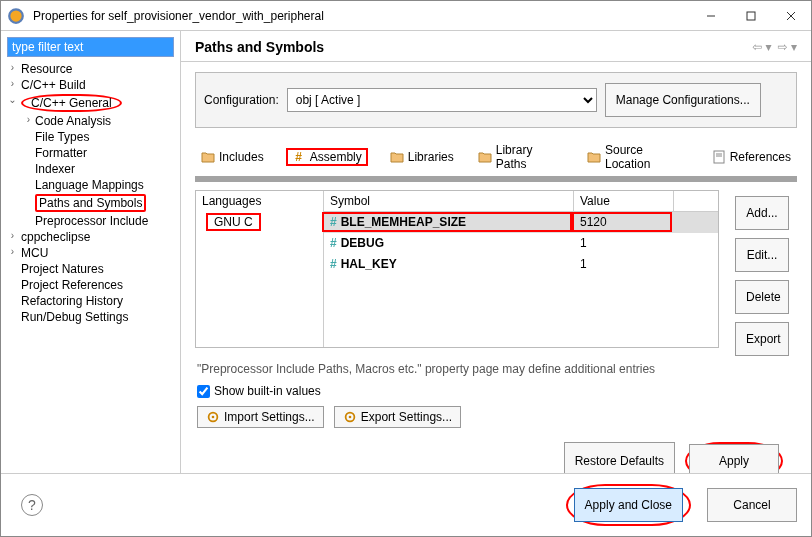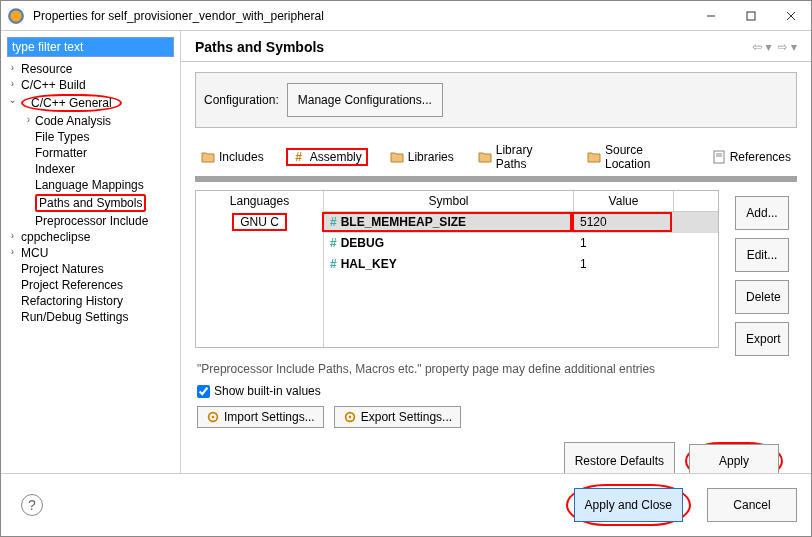--- a/index.html
+++ b/index.html
@@ -34,21 +34,21 @@
 
     .config-box { border: 1px solid #bbb; background: #f4f4f4; padding: 10px 8px; display: flex; align-items: center; gap: 8px; margin-bottom: 12px; }
     .config-box select { height: 24px; border: 1px solid #999; padding: 1px 4px; background: #fff; width: 310px; }
     .btn { border: 1px solid #999; background: #f7f7f7; padding: 9px 10px; cursor: pointer; }
 
     .tabs-row { display: flex; gap: 20px; border-bottom: 6px solid #a3a3a3; padding: 2px 4px 4px 4px; align-items: center; margin-bottom: 8px; }
     .tab { display: inline-flex; align-items: center; gap: 4px; cursor: pointer; padding: 1px 2px; }
     .tab .ticon { width: 14px; height: 14px; display: inline-flex; align-items: center; justify-content: center; color: #cc8400; font-weight: bold; font-size: 12px; }
     .tab-selbox { border: 2px solid red; padding: 0 4px; }
 
-    .big-border { border: 1px solid #bbb; display: flex; margin-bottom: 8px; height: 158px; text-align: center; }
+    .big-border { border: 1px solid #bbb; display: flex; margin-bottom: 8px; height: 158px; }
     .lang-pane { width: 128px; border-right: 1px solid #ccc; display: flex; flex-direction: column; }
     .lang-header { padding: 3px 6px; }
     .lang-item { padding: 2px 10px; cursor: pointer; }
     .lang-selbox { border: 2px solid red; display: inline-block; padding: 0 6px; }
 
     .sym-table-wrap { flex: 1; display: flex; flex-direction: column; position: relative; }
     .sym-header { display: flex; border-bottom: 1px solid #ccc; }
     .sym-col { padding: 3px 6px; }
     .col-symbol { flex: 0 0 250px; border-right: 1px solid #ccc; }
     .col-value { flex: 0 0 100px; border-right: 1px solid #ccc; }
@@ -141,20 +141,23 @@
       <div class="navarrows">
         <span>⇦ ▾</span>
         <span>⇨ ▾</span>
       </div>
     </div>
 
     <div class="right-body">
 
       <div class="config-box">
         <span>Configuration:</span>
+        <select>
+          <option>obj  [ Active ]</option>
+        </select>
         <button class="btn">Manage Configurations...</button>
       </div>
 
       <div class="tabs-row" id="tabs">
           <span class="tab">
             <span class="ticon">
               <svg width="14" height="12" viewBox="0 0 14 12">
                 <path d="M1 2 h4 l1 1 h7 v8 h-12 z" fill="#f2c077" stroke="#b58535"></path>
               </svg>
             </span>

